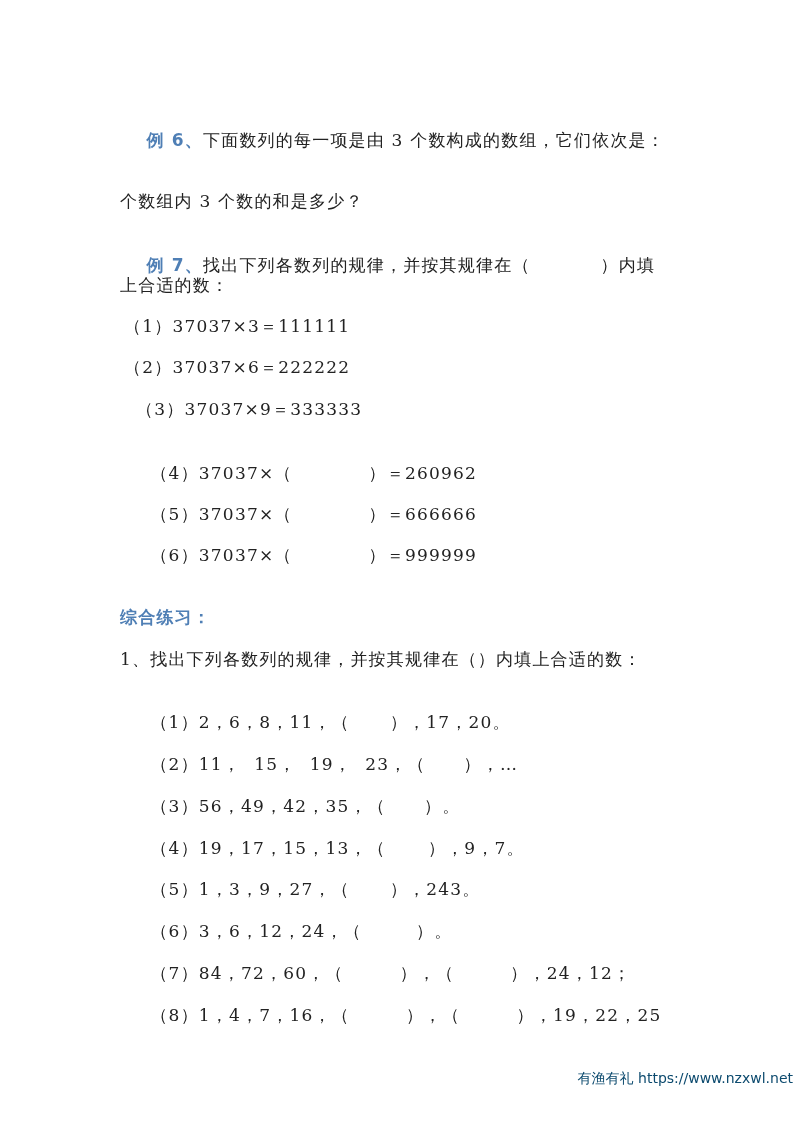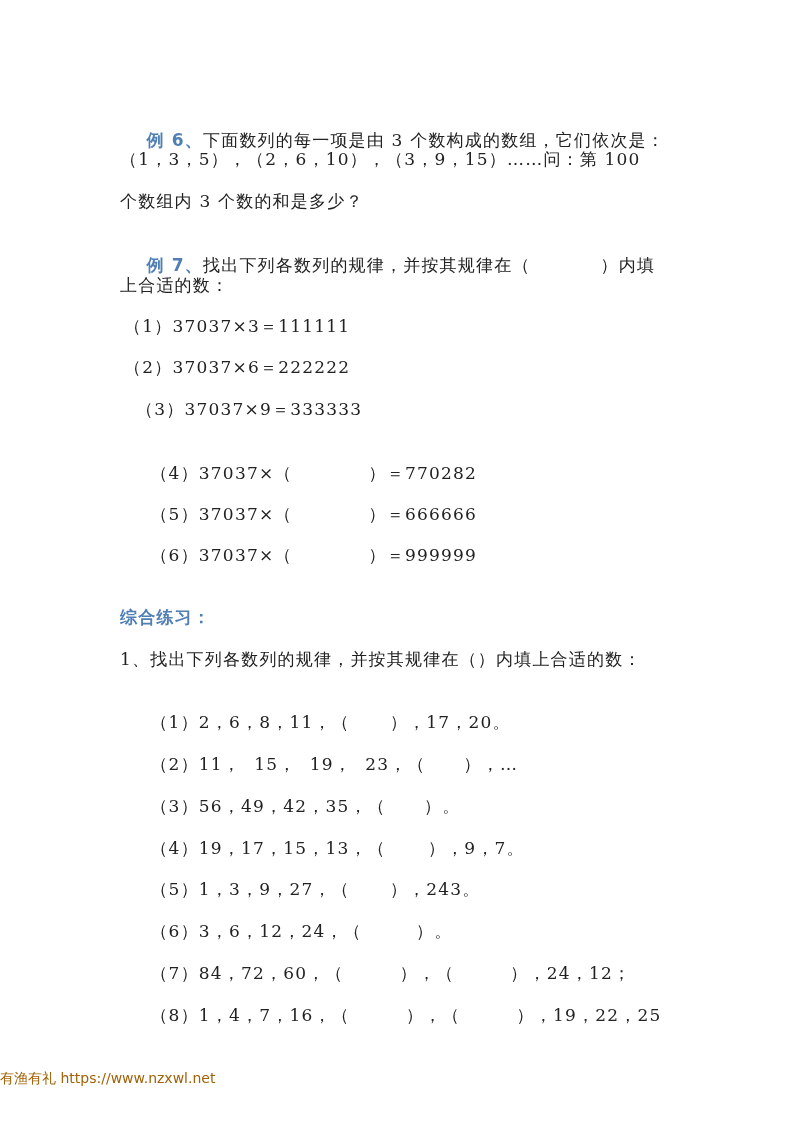--- a/index.html
+++ b/index.html
@@ -38,48 +38,47 @@
       left: 124px;
     }
     .gap {
       display: inline-block;
     }
     .footer {
       position: absolute;
       left: 0;
       width: 793px;
       top: 1070px;
-      text-align: left;
+      text-align: right;
       font-family: "DejaVu Sans", "Liberation Sans", sans-serif;
       font-size: 14px;
-      color: #a16207;
+      color: #0c4a6e;
     }
   </style>
 </head>
 <body>
 
 <div class="page">
 
   <div class="line" style="top:107px;">
     <span class="blue">例 6、</span><span>下面数列的每一项是由 3 个数构成的数组，它们依次是：</span>
   </div>
-  <div class="line" style="top:148px;">（1，3，5），（2，6，10），（3，9，15）……问：第 100</div>
   <div class="line" style="top:190px;">个数组内 3 个数的和是多少？</div>
 
   <div class="line" style="top:232px;">
     <span class="blue">例 7、</span><span>找出下列各数列的规律，并按其规律在（</span><span class="gap" style="width:70px;"></span><span>）内填</span>
   </div>
   <div class="line" style="top:274px;">上合适的数：</div>
 
   <div class="line item" style="top:315px;">（1）37037×3＝111111</div>
   <div class="line item" style="top:356px;">（2）37037×6＝222222</div>
   <div class="line item" style="top:398px;margin-left:12px;">（3）37037×9＝333333</div>
 
   <div class="line item" style="top:440px;">
-    <span>（4）37037×（</span><span class="gap" style="width:76px;"></span><span>）＝770282</span>
+    <span>（4）37037×（</span><span class="gap" style="width:76px;"></span><span>）＝260962</span>
   </div>
   <div class="line item" style="top:481px;">
     <span>（5）37037×（</span><span class="gap" style="width:76px;"></span><span>）＝666666</span>
   </div>
   <div class="line item" style="top:522px;">
     <span>（6）37037×（</span><span class="gap" style="width:76px;"></span><span>）＝999999</span>
   </div>
 
   <div class="line blue" style="top:606px;">综合练习：</div>
   <div class="line" style="top:648px;">1、找出下列各数列的规律，并按其规律在（）内填上合适的数：</div>

